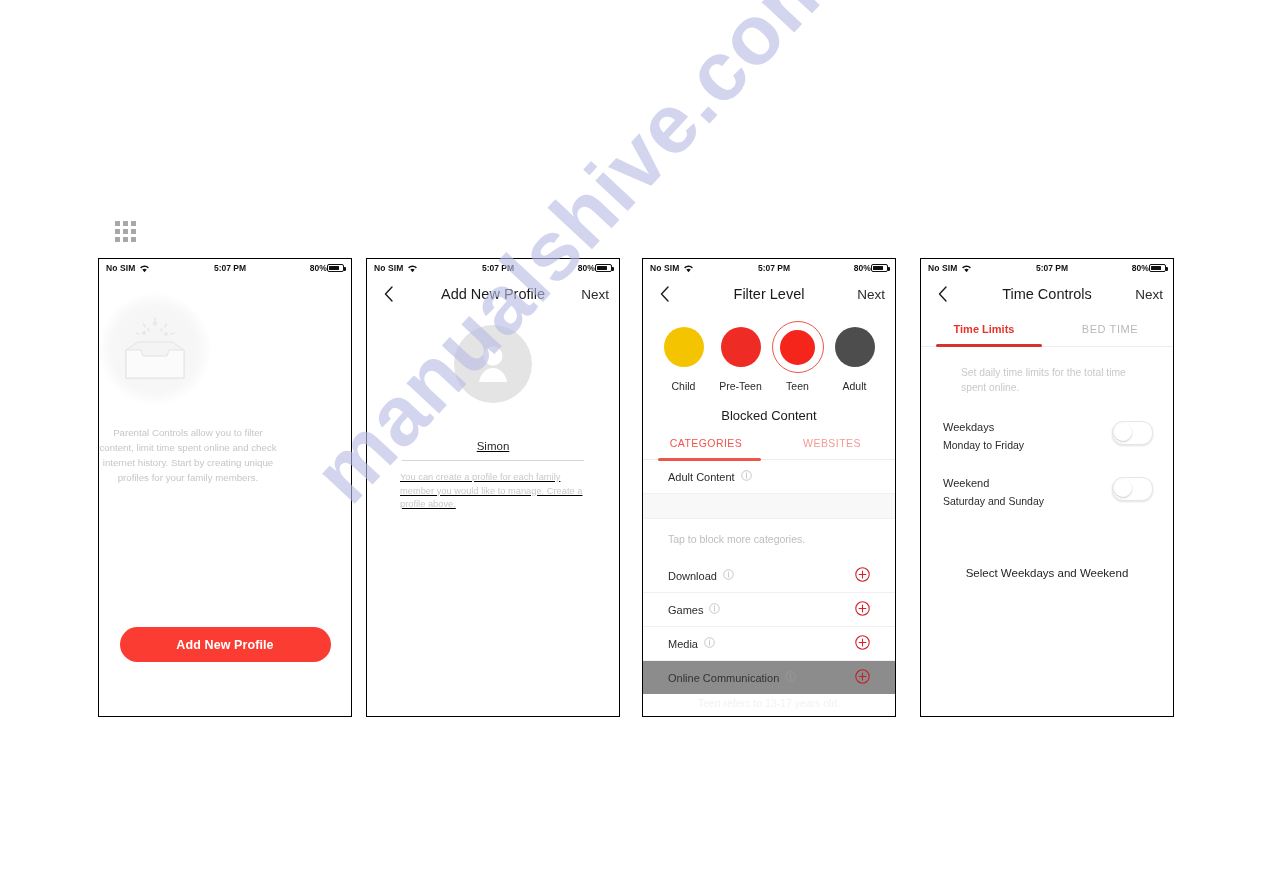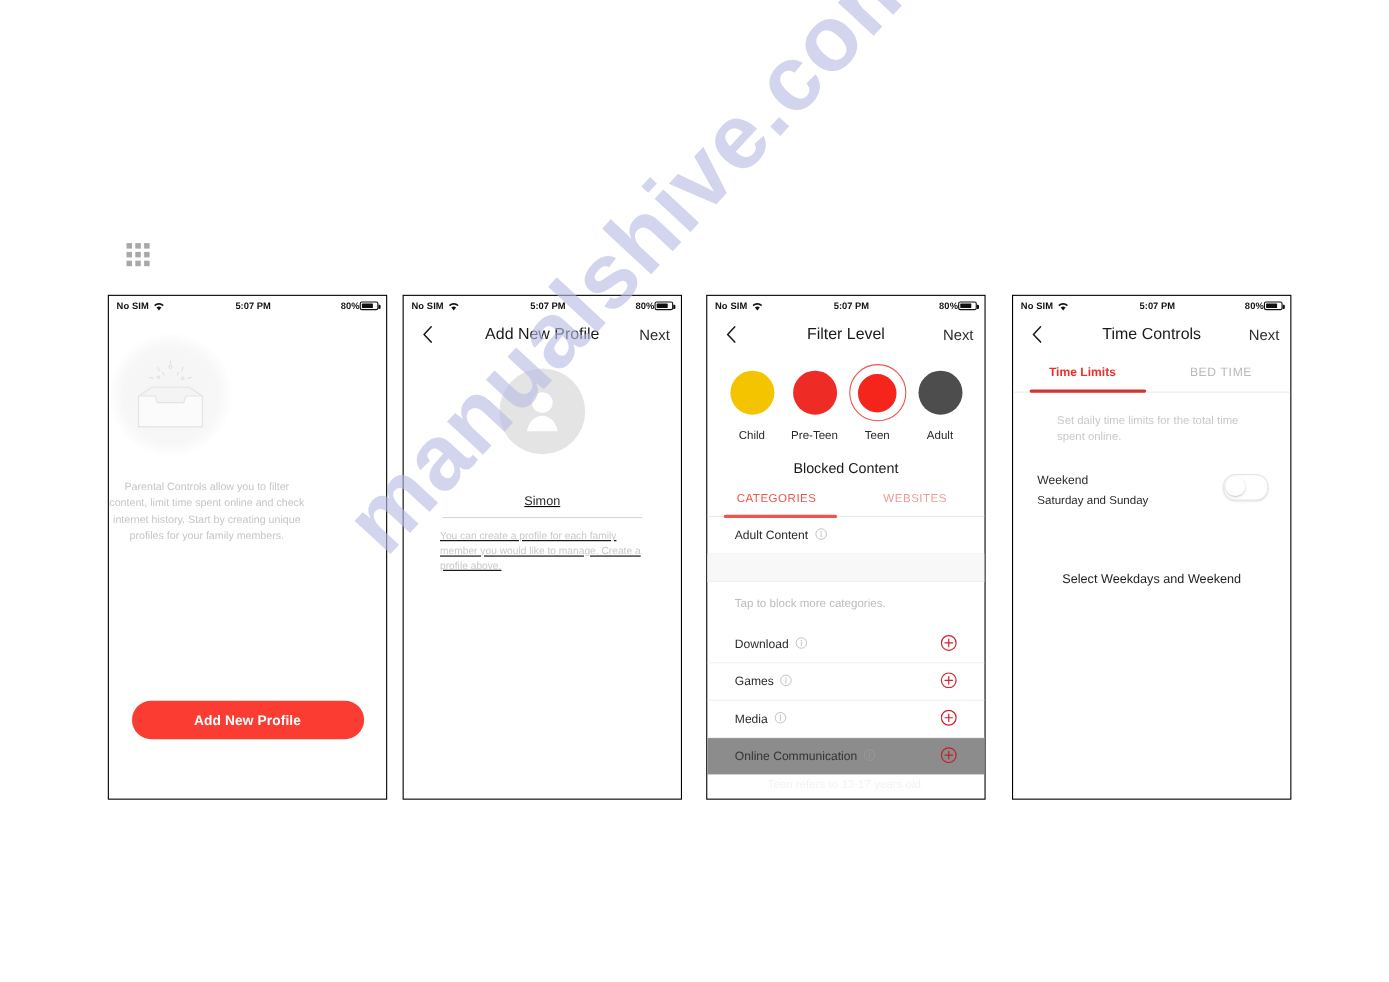--- a/index.html
+++ b/index.html
@@ -58,21 +58,21 @@
   #grid-icon i {
     display: block;
     width: 5px;
     height: 5px;
     background: #a8a8a8;
   }
 
   
   .phone {
     position: absolute;
-    top: 268px;
+    top: 258px;
     width: 254px;
     height: 459px;
     background: #ffffff;
     border: 1px solid #000000;
     box-sizing: border-box;
     overflow: hidden;
     z-index: 10;
   }
   #phone-1 { left: 98px; }
   #phone-2 { left: 366px; }
@@ -629,20 +629,29 @@
   <div class="tabs4">
     <div class="tab4 active">Time Limits</div>
     <div class="tab4 inactive">BED TIME</div>
   </div>
   <div class="tabs4-rule">
       <div class="ind4"></div>
     </div>
 
   <div class="s4-desc">Set daily time limits for the total time spent online.</div>
 
+  <div class="toggle-row">
+    <div class="toggle-texts">
+      <div class="tg-title">Weekdays</div>
+      <div class="tg-sub">Monday to Friday</div>
+    </div>
+    <div class="switch">
+        <span class="knob"></span>
+      </div>
+  </div>
 
   <div class="toggle-row">
     <div class="toggle-texts">
       <div class="tg-title">Weekend</div>
       <div class="tg-sub">Saturday and Sunday</div>
     </div>
     <div class="switch">
         <span class="knob"></span>
       </div>
   </div>

